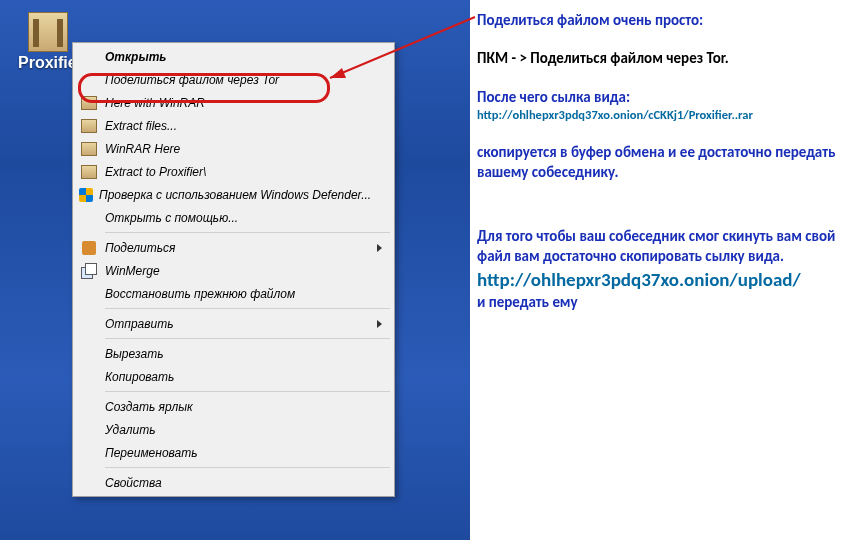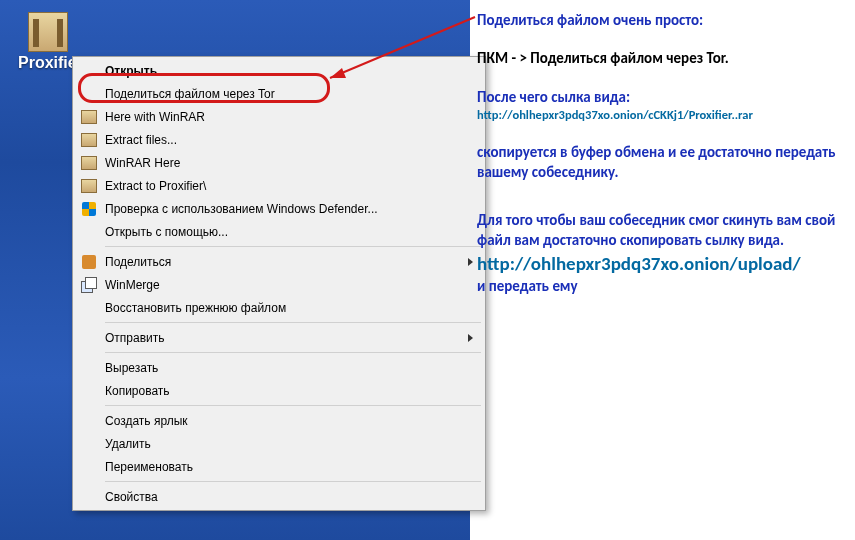--- a/index.html
+++ b/index.html
@@ -32,26 +32,27 @@
     width: 6px; height: 28px; background: #7a5c2e;
   }
   .file-icon .iconbox::after {
     content: ""; position: absolute; right: 4px; top: 6px;
     width: 6px; height: 28px; background: #7a5c2e;
   }
   .file-icon .label {
     font-size: 16px; text-shadow: 0 1px 2px rgba(0,0,0,.6); font-weight: bold;
   }
   .ctxmenu {
-    position: absolute; top: 56px; left: 72px;
-    width: 414px;
+    position: absolute; top: 42px; left: 72px;
+    width: 323px;
     background: #f0f0f0;
     border: 1px solid #a0a0a0;
     box-shadow: 3px 3px 6px rgba(0,0,0,.3);
     padding: 2px;
+    font-style: italic;
   }
   .mi {
     display: flex; align-items: center;
     height: 23px; padding: 0 28px 0 4px;
     position: relative;
     cursor: default;
   }
   .mi .ic {
     width: 20px; height: 18px; margin-right: 6px;
     display: flex; align-items: center; justify-content: center;
@@ -225,18 +226,18 @@
 </svg>
 
 <div class="notes">
   <div class="blk">Поделиться файлом очень просто:</div>
   <div class="blk black">ПКМ - &gt; Поделиться файлом через Tor.</div>
   <div class="blk">
     <div>После чего сылка вида:</div>
     <div class="url">http://ohlhepxr3pdq37xo.onion/cCKKj1/Proxifier..rar</div>
   </div>
   <div class="blk">скопируется в буфер обмена и ее достаточно передать вашему собеседнику.</div>
-  <div class="blk" style="margin-top:28px">
+  <div class="blk" style="margin-top:44px">
     <div>Для того чтобы ваш собеседник смог скинуть вам свой файл вам достаточно скопировать сылку вида.</div>
     <div class="url" style="font-size:19px">http://ohlhepxr3pdq37xo.onion/upload/</div>
     <div>и передать ему</div>
   </div>
 </div>
 
 </body></html>

